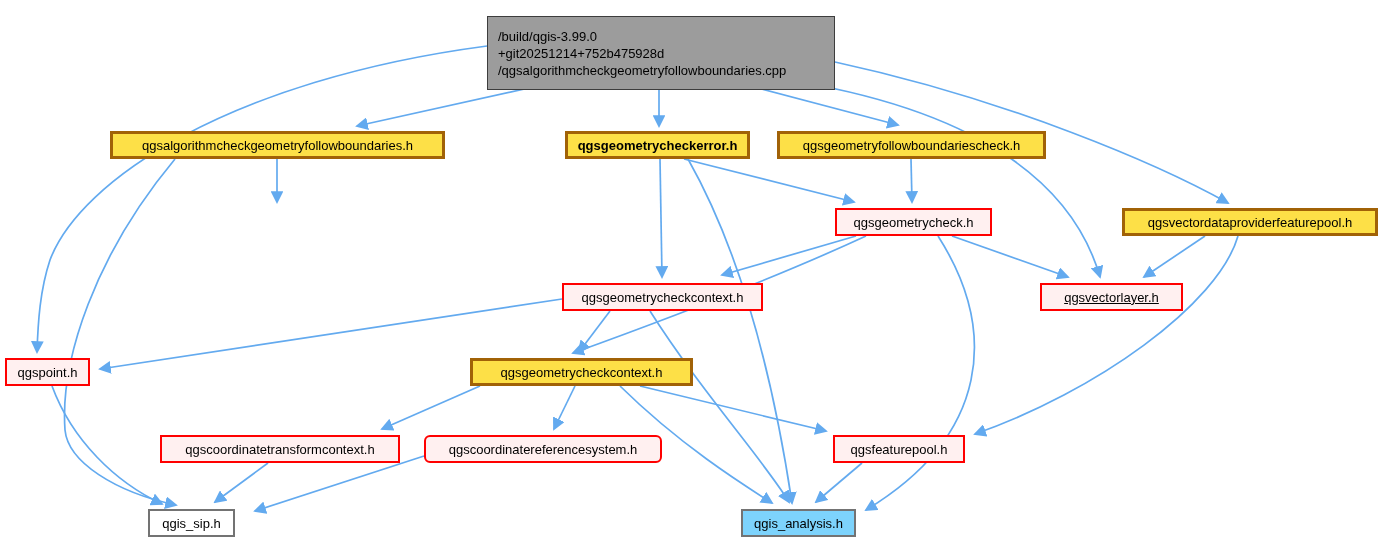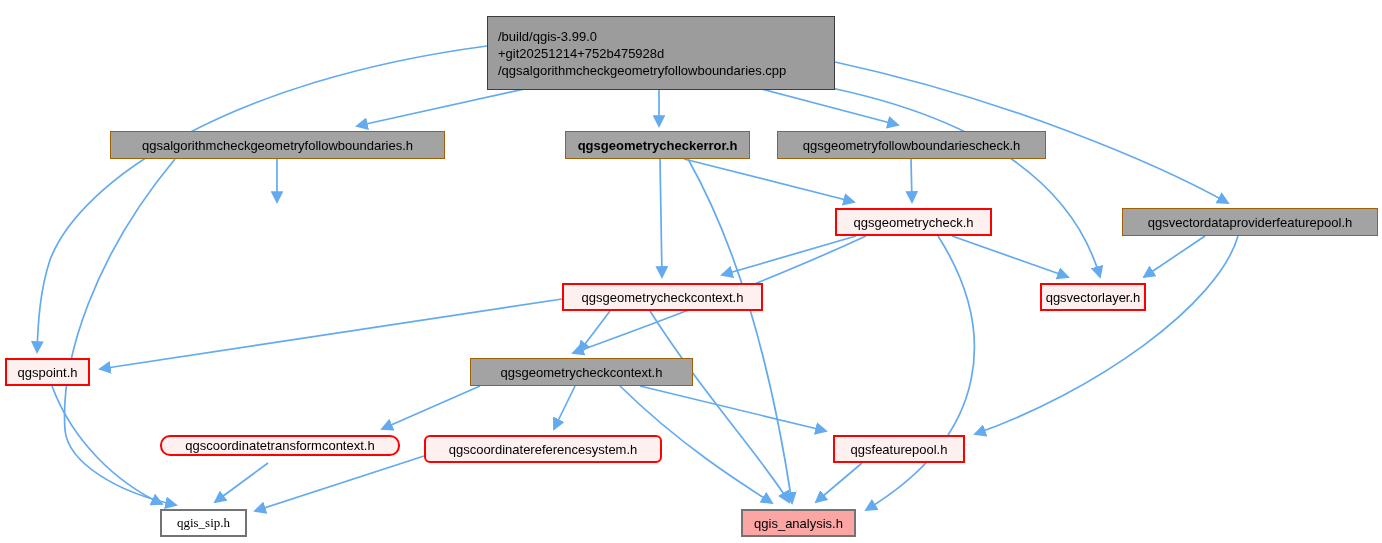--- a/index.html
+++ b/index.html
@@ -2,30 +2,30 @@
 <html><head>
 <meta charset="utf-8">
 <style>
   html,body{margin:0;padding:0;background:#ffffff;}
   body{font-family:"Liberation Sans","DejaVu Sans",sans-serif;}
   .graph{position:relative;width:1382px;height:543px;background:#ffffff;overflow:hidden;}
   .graph svg{position:absolute;left:0;top:0;z-index:1;}
   .node{
     position:absolute;z-index:2;box-sizing:border-box;
     display:flex;align-items:center;justify-content:center;
-    background:#a3a3a3;border:1px solid #a16207;color:#000000;
+    background:#fde047;border:3px solid #a16207;color:#000000;
     font-size:13px;white-space:nowrap;cursor:pointer;
   }
   .node.red{border:2px solid #ff0000;background:#fff0f0;}
   .node.root{
     background:#9c9c9c;border:1px solid #3d3d3d;
     flex-direction:column;align-items:flex-start;justify-content:center;
     padding:4px 10px;line-height:17px;cursor:default;
   }
-  .node.gray{background:#fca5a5;border:2px solid #737373;}
+  .node.gray{background:#7dd3fc;border:2px solid #737373;}
   .node.sip{background:#ffffff;border:2px solid #737373;}
 </style>
 </head>
 <body>
 
 <div class="graph">
 
   <svg width="1382" height="543" viewBox="0 0 1382 543">
     <defs>
       <marker id="arrow" viewBox="0 0 10 10" refX="8.5" refY="5" markerWidth="7.5" markerHeight="7.5" orient="auto">
@@ -72,25 +72,25 @@
   </div>
 
   <div class="node" style="left:110px;top:131px;width:335px;height:28px;">qgsalgorithmcheckgeometryfollowboundaries.h</div>
   <div class="node" style="left:565px;top:131px;width:185px;height:28px;font-weight:bold;">qgsgeometrycheckerror.h</div>
   <div class="node" style="left:777px;top:131px;width:269px;height:28px;">qgsgeometryfollowboundariescheck.h</div>
 
   <div class="node red" style="left:835px;top:208px;width:157px;height:28px;">qgsgeometrycheck.h</div>
   <div class="node" style="left:1122px;top:208px;width:256px;height:28px;">qgsvectordataproviderfeaturepool.h</div>
 
   <div class="node red" style="left:562px;top:283px;width:201px;height:28px;">qgsgeometrycheckcontext.h</div>
-  <div class="node red" style="left:1040px;top:283px;width:106px;height:28px;">qgsvectorlayer.h</div>
+  <div class="node red" style="left:1040px;top:283px;width:143px;height:28px;text-decoration:underline;">qgsvectorlayer.h</div>
 
   <div class="node red" style="left:5px;top:358px;width:85px;height:28px;">qgspoint.h</div>
   <div class="node" style="left:470px;top:358px;width:223px;height:28px;">qgsgeometrycheckcontext.h</div>
 
-  <div class="node red" style="left:160px;top:435px;width:240px;height:21px;border-radius:10px;">qgscoordinatetransformcontext.h</div>
+  <div class="node red" style="left:160px;top:435px;width:240px;height:28px;">qgscoordinatetransformcontext.h</div>
   <div class="node red" style="left:424px;top:435px;width:238px;height:28px;border-radius:6px;">qgscoordinatereferencesystem.h</div>
   <div class="node red" style="left:833px;top:435px;width:132px;height:28px;">qgsfeaturepool.h</div>
 
-  <div class="node sip" style="left:160px;top:509px;width:87px;height:28px;font-family:Liberation Serif, serif;">qgis_sip.h</div>
+  <div class="node sip" style="left:148px;top:509px;width:87px;height:28px;">qgis_sip.h</div>
   <div class="node gray" style="left:741px;top:509px;width:115px;height:28px;">qgis_analysis.h</div>
 
 </div>
 
 </body></html>

